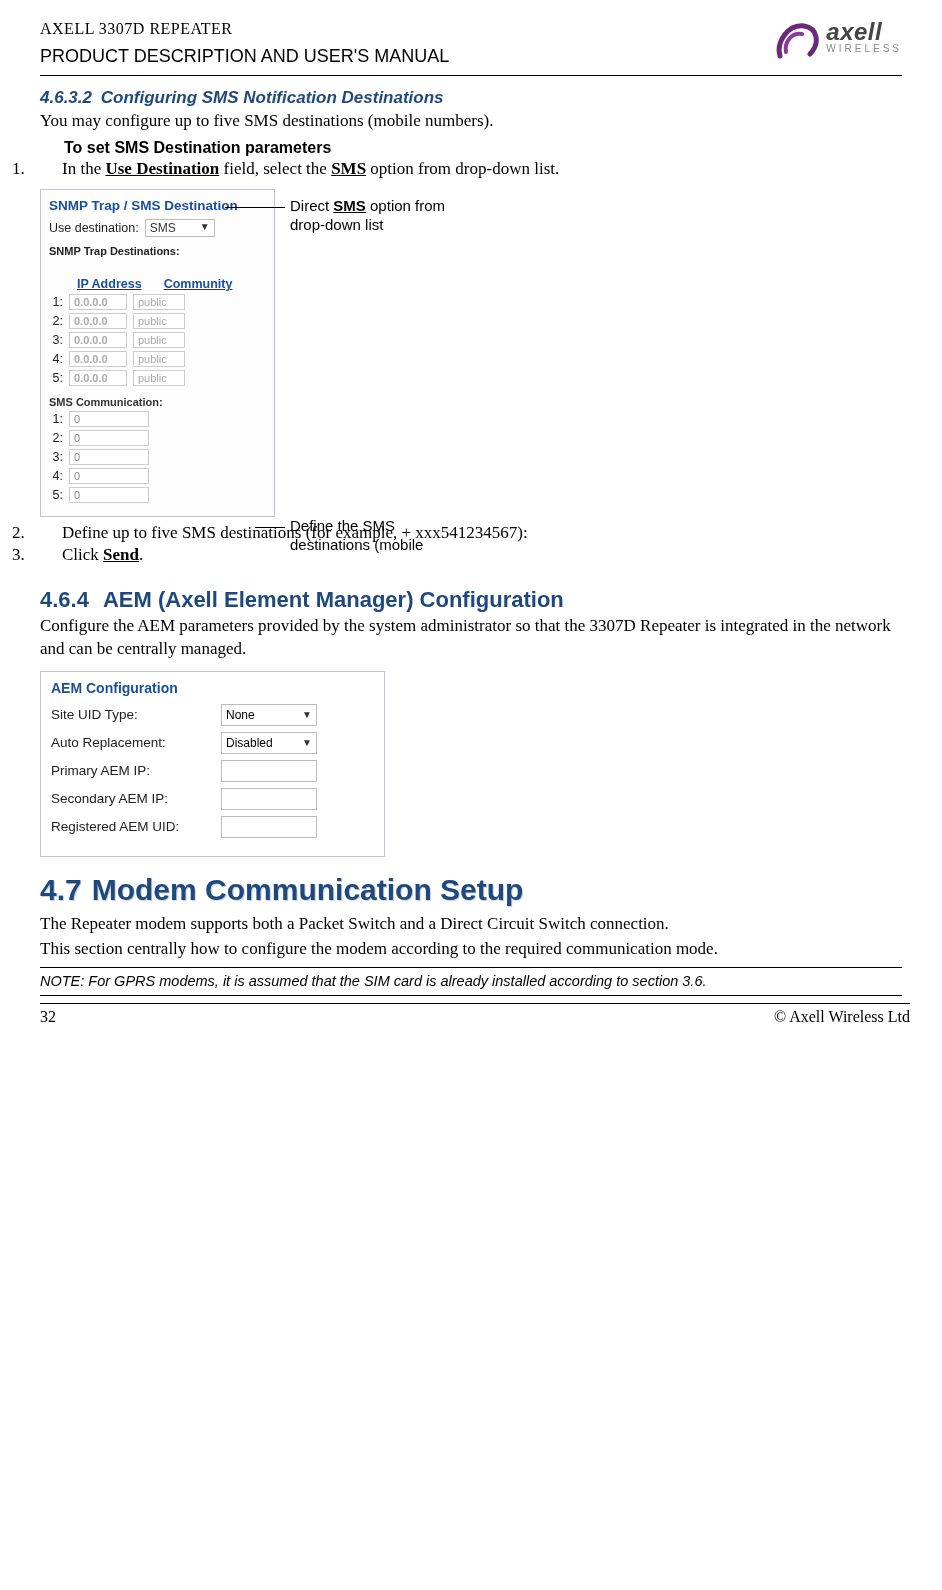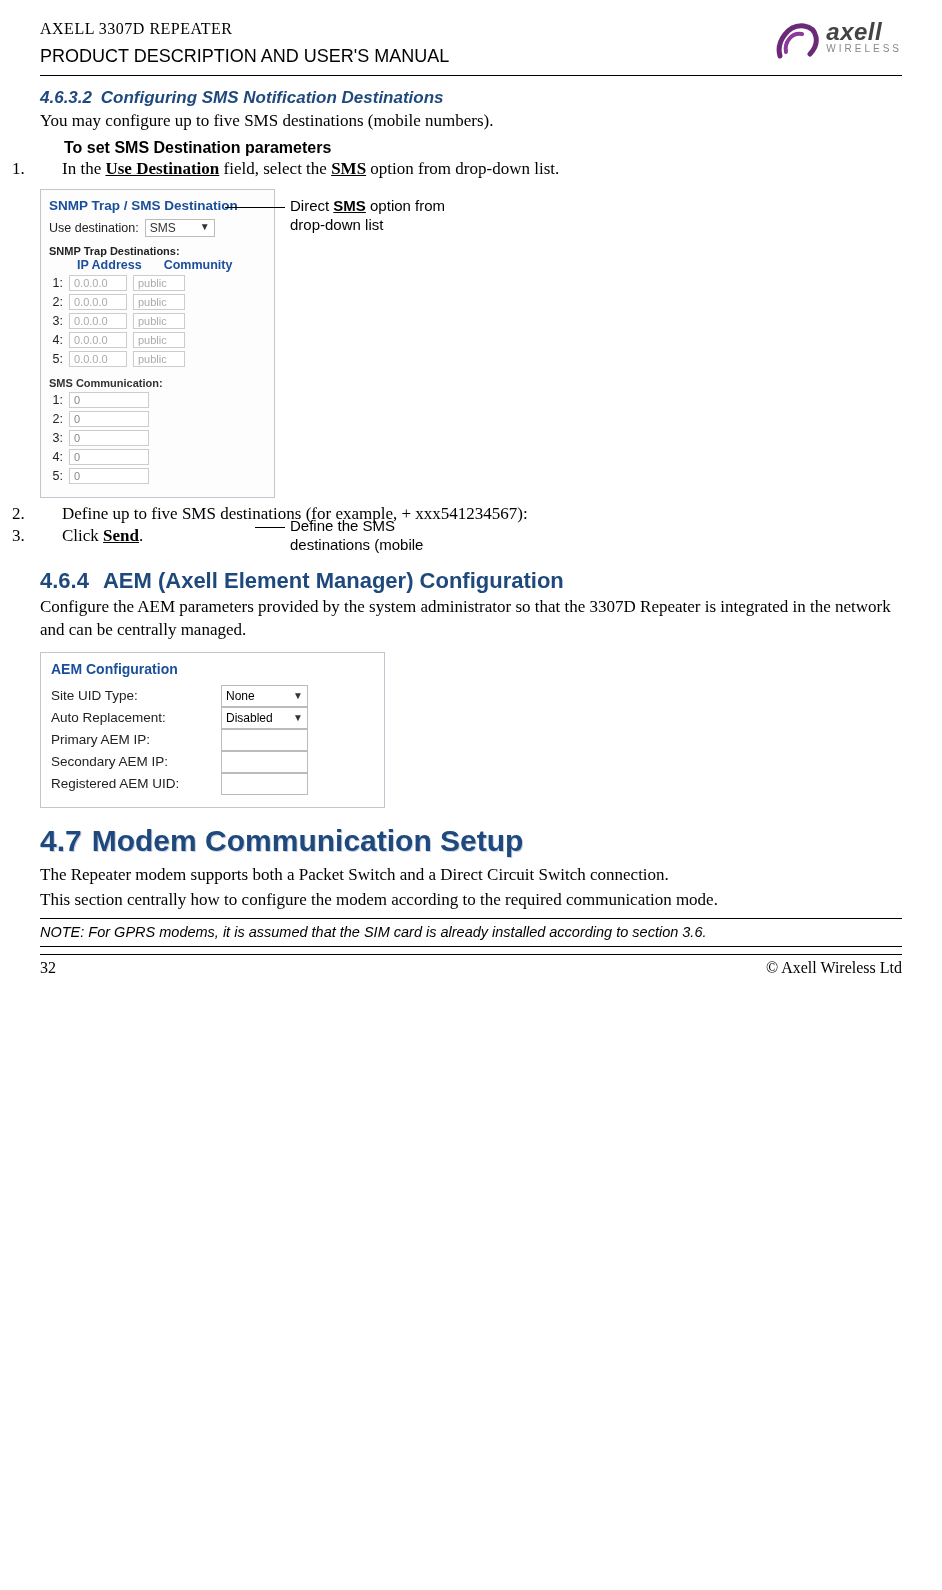--- a/index.html
+++ b/index.html
@@ -36,46 +36,46 @@
   ol.num > li .n { display:inline-block; width:22px;}
   .bold { font-weight:bold; }
   .u { text-decoration: underline; }
   .figure-row { display:flex; align-items:flex-start; margin:10px 0 6px 0; gap:0;}
   .panel { border:1px solid #c0c6d0; background:#fdfdfd; width:235px; font-family:Arial,sans-serif; font-size:13px; color:#333; padding:6px 8px 10px 8px; position:relative;}
   .panel .group-title { color:#1b4f9c; font-weight:bold; font-size:13.5px; margin:2px 0 6px 0;}
   .row { display:flex; align-items:center; margin:3px 0; gap:6px;}
   .lbl { font-size:12.5px; color:#222;}
   .sel { border:1px solid #bbb; background:#fff; font-size:12px; padding:1px 4px; width:70px;}
   .ipcol, .commcol { color:#1b4f9c; font-size:12.5px; font-weight:bold;}
-  .thead { display:flex; gap:22px; margin:1px 0 2px 28px;}
+  .thead { display:flex; gap:22px; margin:20px 0 2px 28px;text-decoration:underline;}
   .tbox { border:1px solid #ccc; background:#fff; font-size:11px; color:#aaa; padding:1px 4px;}
-  .tbox.ip { width:58px;}
+  .tbox.ip { width:58px;font-weight:bold;}
   .tbox.comm { width:52px;}
   .tbox.sms { width:80px; color:#888;}
   .rown { width:14px; text-align:right; font-size:12.5px; color:#222;}
   .subtitle-sm { font-size:11px; font-weight:bold; color:#333; margin:10px 0 2px 0;}
   .annot { font-family:Arial,sans-serif; font-size:15px; line-height:1.25;}
   .annot-wrap { position:relative; }
   .annot1 { position:absolute; left:250px; top:8px; }
   .annot2 { position:absolute; left:250px; top:328px; }
   .connector { position:absolute; background:#000; height:1px;}
   .conn1 { left:185px; top:18px; width:60px;}
   .conn2 { left:215px; top:338px; width:30px;}
   .h2-num { color:#1f497d; font-family:Arial,sans-serif; font-weight:bold; font-size:22px; margin-top:22px;}
   .h2-num .n { margin-right:14px;}
   .aem-panel { border:1px solid #c0c6d0; width:345px; padding:8px 10px 12px 10px; font-family:Arial,sans-serif; font-size:13.5px; margin:10px 0 16px 0;}
   .aem-panel .title { color:#1b4f9c; font-weight:bold; font-size:14px; margin-bottom:8px;}
-  .aem-row { display:flex; align-items:center; margin:0 0; gap:8px;}
+  .aem-row { display:flex; align-items:center; margin:6px 0; gap:8px;}
   .aem-row .l { width:162px; font-size:13.5px; color:#222;}
-  .aem-row .f { border:1px solid #bbb; background:#fff; height:22px; width:87px; font-size:12px; padding:2px 4px; display:flex; align-items:center; justify-content:space-between;}
+  .aem-row .f { border:1px solid #bbb; background:#fff; height:22px; width:96px; font-size:12px; padding:2px 4px; display:flex; align-items:center; justify-content:space-between;}
   .caret { font-size:10px; color:#333;}
   .h1-big { color:#1f497d; font-family:Arial,sans-serif; font-weight:bold; font-size:30px; margin:10px 0 6px 0; text-shadow:1px 1px 0 #c8d0e4;}
   .h1-big .n { margin-right:10px;}
   .note { font-family:Arial,sans-serif; font-style:italic; font-size:14.5px; border-top:1px solid #000; border-bottom:1px solid #000; padding:4px 0; margin:6px 0 30px 0; line-height:1.35;}
-  .footer { display:flex; justify-content:space-between; border-top:1px solid #000; padding-top:4px; font-size:16px; position:absolute; bottom:20px; left:40px; right:40px;}
+  .footer { display:flex; justify-content:space-between; border-top:1px solid #000; padding-top:4px; font-size:16px; position:absolute; bottom:20px; left:40px; right:32px;}
 </style>
 </head>
 <body>
 
 <div class="header-row">
   <div class="header-left">
     <div class="line1">AXELL 3307D REPEATER</div>
     <div class="line2">PRODUCT DESCRIPTION AND USER'S MANUAL</div>
   </div>
   <div class="logo">

